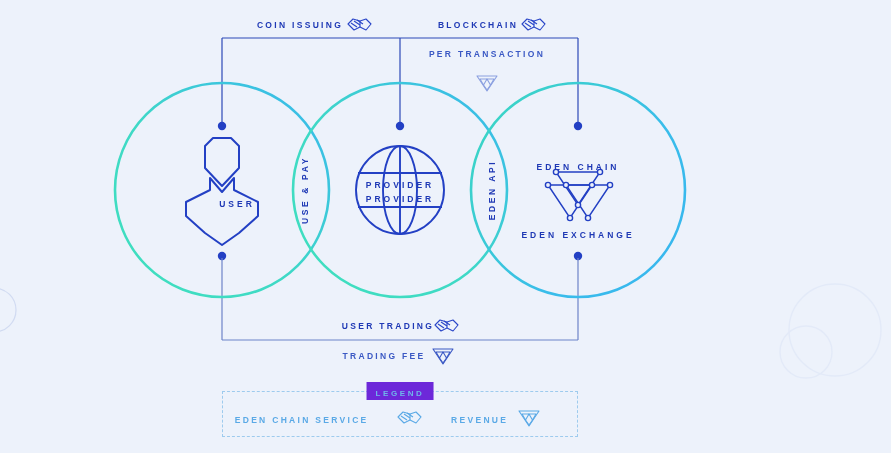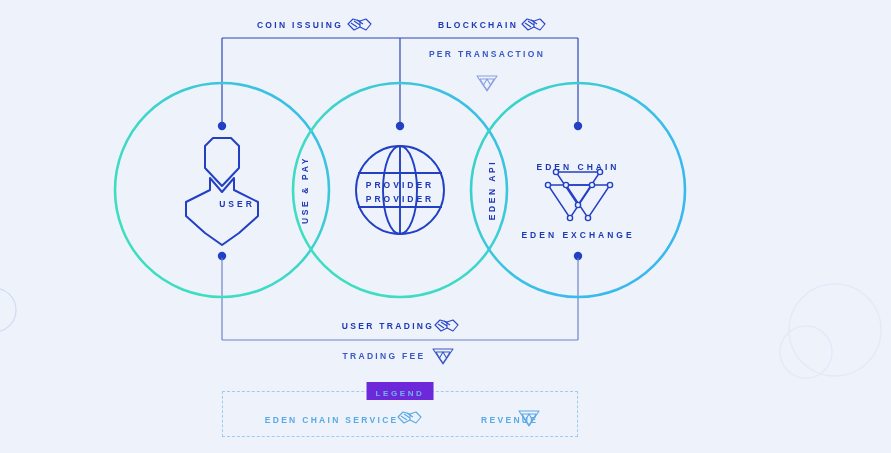--- a/index.html
+++ b/index.html
@@ -45,21 +45,21 @@
     border:1px dashed #9ecbee;
     box-sizing:border-box;
   }
   .legend-title-wrap{
     position:absolute;left:400px;top:391px;
     transform:translate(-50%,-50%);
     background:#6d28d9;
     padding:0 9px;
   }
   .legend-row{
-    position:absolute;left:240px;top:404px;width:356px;height:32px;
+    position:absolute;left:210px;top:404px;width:356px;height:32px;
     display:flex;align-items:center;justify-content:space-around;
   }
   .legend-item{display:flex;align-items:center;gap:5px;}
 </style>
 </head>
 <body>
 
 <div id="stage">
 
   <svg class="layer">

